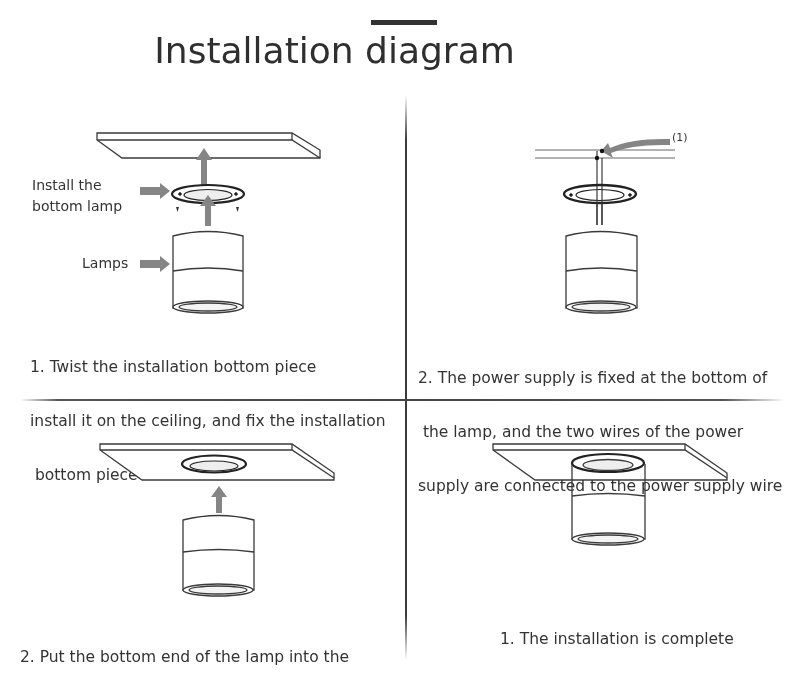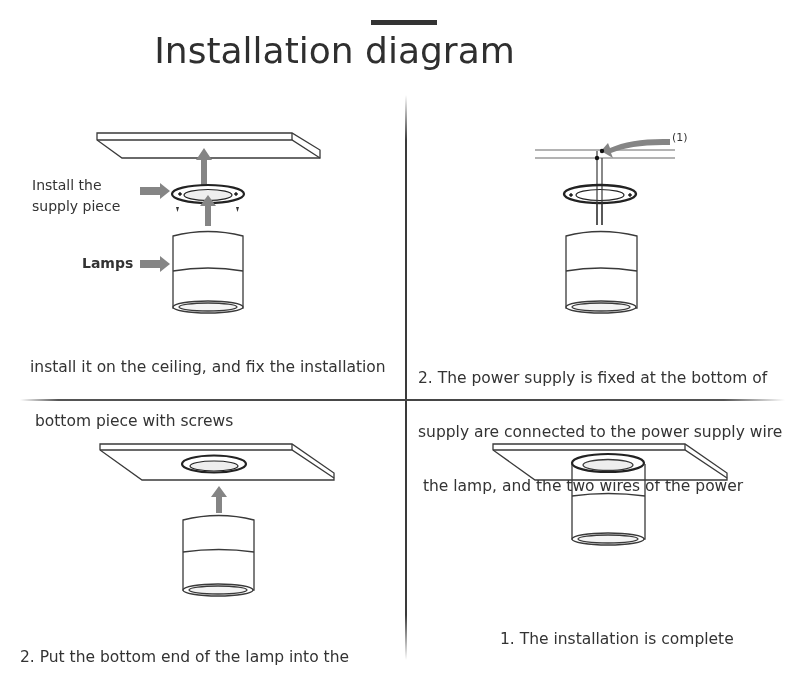--- a/index.html
+++ b/index.html
@@ -62,25 +62,26 @@
 
   <g fill="#fff" stroke="#3a3a3a" stroke-width="1.3">
     <path d="M173 236 Q208 227 243 236 L243 308 L173 308 Z"></path>
     <path d="M173 271 Q208 265 243 271" fill="none"></path>
     <ellipse cx="208" cy="307" rx="35" ry="6"></ellipse>
     <ellipse cx="208" cy="307" rx="29" ry="4" fill="#f4f4f4"></ellipse>
   </g>
 </svg>
 <div class="label" style="left:32px;top:175px;">
   <div>Install the</div>
-  <div>supply piece</div>
+  <div>bottom lamp</div>
 </div>
-<div class="label" style="left:82px;top:253px;font-weight:bold;">Lamps</div>
+<div class="label" style="left:82px;top:253px;">Lamps</div>
 
 <div class="caption" style="left:30px;top:322px;">
+  <div>1. Twist the installation bottom piece</div>
   <div>install it on the ceiling, and fix the installation</div>
   <div> bottom piece with screws</div>
 </div>
 
 <svg class="diagram" style="left:410px;top:120px" width="390" height="200" viewBox="410 120 390 200">
 
   <g stroke="#9a9a9a" stroke-width="1.3" fill="none">
     <line x1="535" y1="150" x2="675" y2="150"></line>
     <line x1="535" y1="158" x2="675" y2="158"></line>
   </g>
@@ -111,22 +112,22 @@
     <path d="M566 236 Q600 227 637 236 L637 308 L566 308 Z"></path>
     <path d="M566 271 Q600 265 637 271" fill="none"></path>
     <ellipse cx="601" cy="307" rx="35" ry="6"></ellipse>
     <ellipse cx="601" cy="307" rx="29" ry="4" fill="#f4f4f4"></ellipse>
   </g>
 </svg>
 <div class="label" style="left:672px;top:131px;font-size:11px;line-height:14px;">(1)</div>
 
 <div class="caption" style="left:418px;top:333px;">
   <div>2. The power supply is fixed at the bottom of</div>
+  <div> the lamp, and the two wires of the power</div>
   <div>supply are connected to the power supply wire</div>
-  <div> the lamp, and the two wires of the power</div>
 </div>
 
 <svg class="diagram" style="left:0;top:420px" width="400" height="180" viewBox="0 420 400 180">
   <g fill="#fff" stroke="#3a3a3a" stroke-width="1.3">
     <path d="M100 444 L292 444 L334 473 L334 480 L142 480 L100 450 Z"></path>
     <path d="M100 450 L292 450 L334 478" fill="none"></path>
     <path d="M292 444 L292 450" fill="none"></path>
   </g>
   <g stroke="#222" fill="none">
     <ellipse cx="214" cy="464" rx="32" ry="8.5" stroke-width="2.2"></ellipse>

